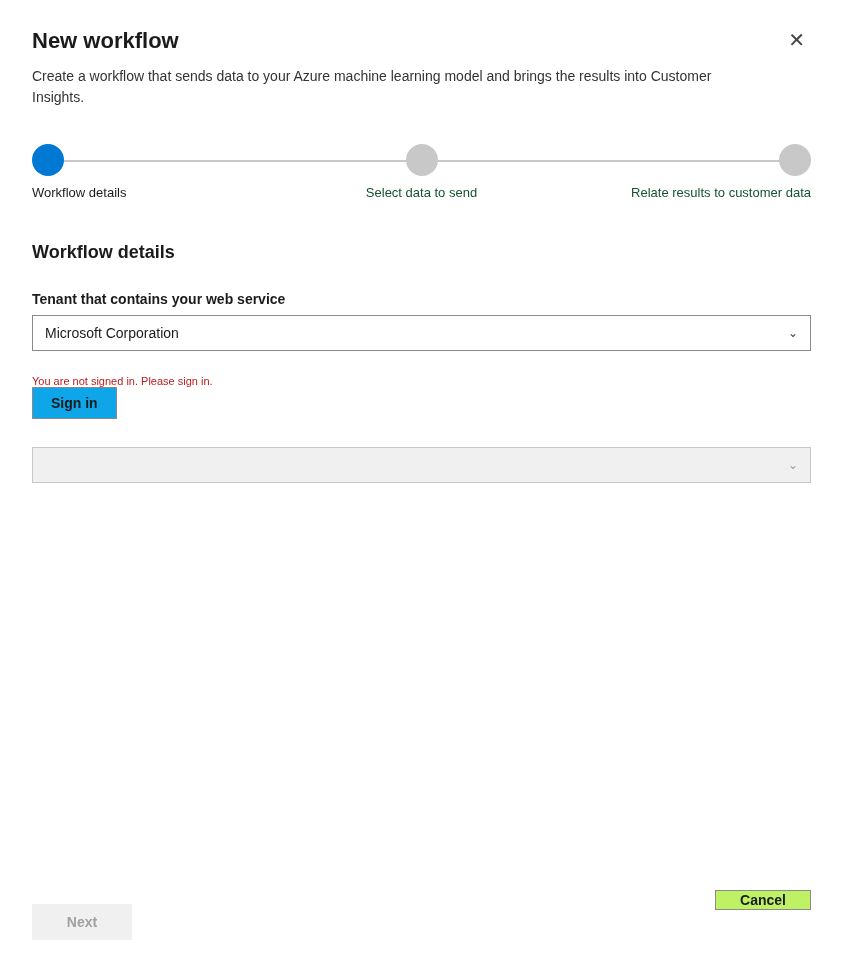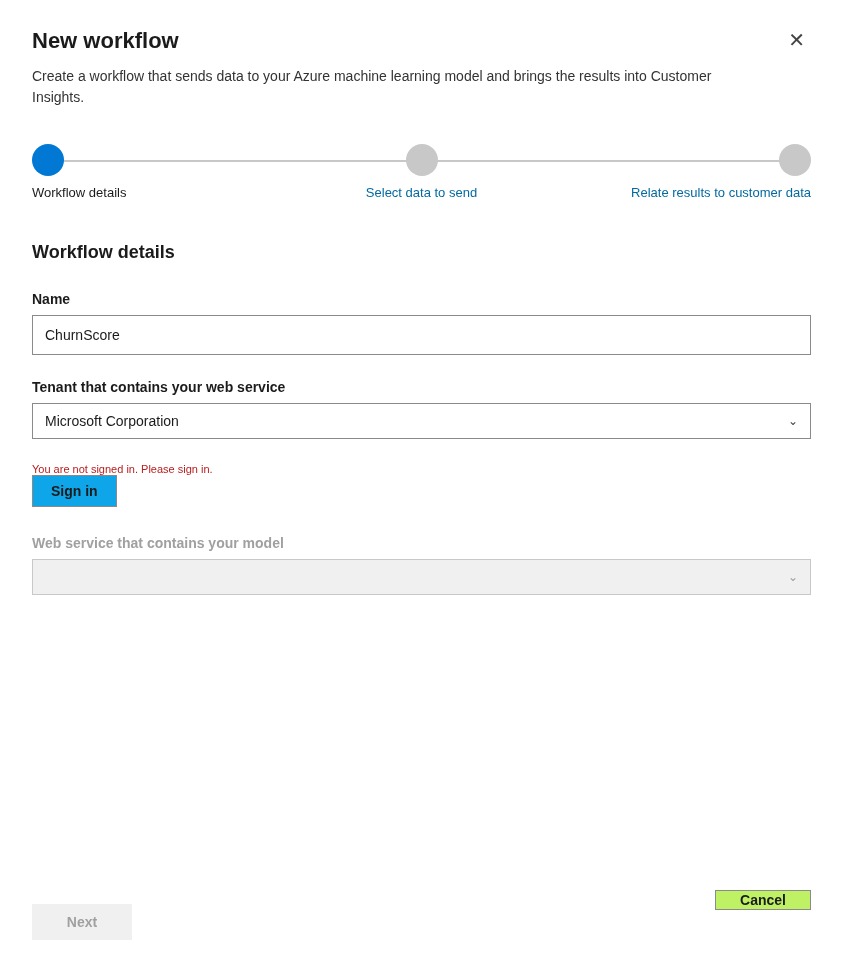--- a/index.html
+++ b/index.html
@@ -108,21 +108,21 @@
       justify-content: center;
       margin-bottom: 8px;
     }
 
     .step-circle.active {
       background: #0078d4;
     }
 
     .step-label {
       font-size: 13px;
-      color: #0369a1;
+      color: #14532d;
       text-align: center;
       line-height: 1.4;
     }
 
     .step-label.active {
       color: #1b1b1b;
     }
 
     
     .section-title {
@@ -273,43 +273,38 @@
         <span class="step-label">Relate results to customer data</span>
       </div>
 
     </div>
   </div>
 
   
   <h2 class="section-title">Workflow details</h2>
 
   
-  <div class="field-group">
-    <label class="field-label">Name</label>
-    <input type="text" class="text-input" value="ChurnScore" style="">
-  </div>
 
   
   <div class="field-group">
     <label class="field-label">Tenant that contains your web service</label>
     <div class="select-input">
       <span>Microsoft Corporation</span>
       <span class="select-chevron">⌄</span>
     </div>
   </div>
 
   
   <p class="helper-text">You are not signed in. Please sign in.</p>
 
   
   <button class="sign-in-btn">Sign in</button>
 
   
   <div class="field-group">
-    <label class="field-label disabled">Web service that contains your model</label>
     <div class="select-input disabled">
       <span></span>
       <span class="select-chevron disabled">⌄</span>
     </div>
   </div>
 
   
   <div class="dialog-footer">
     <button class="btn-next" disabled="">Next</button>
     <button class="btn-cancel">Cancel</button>

